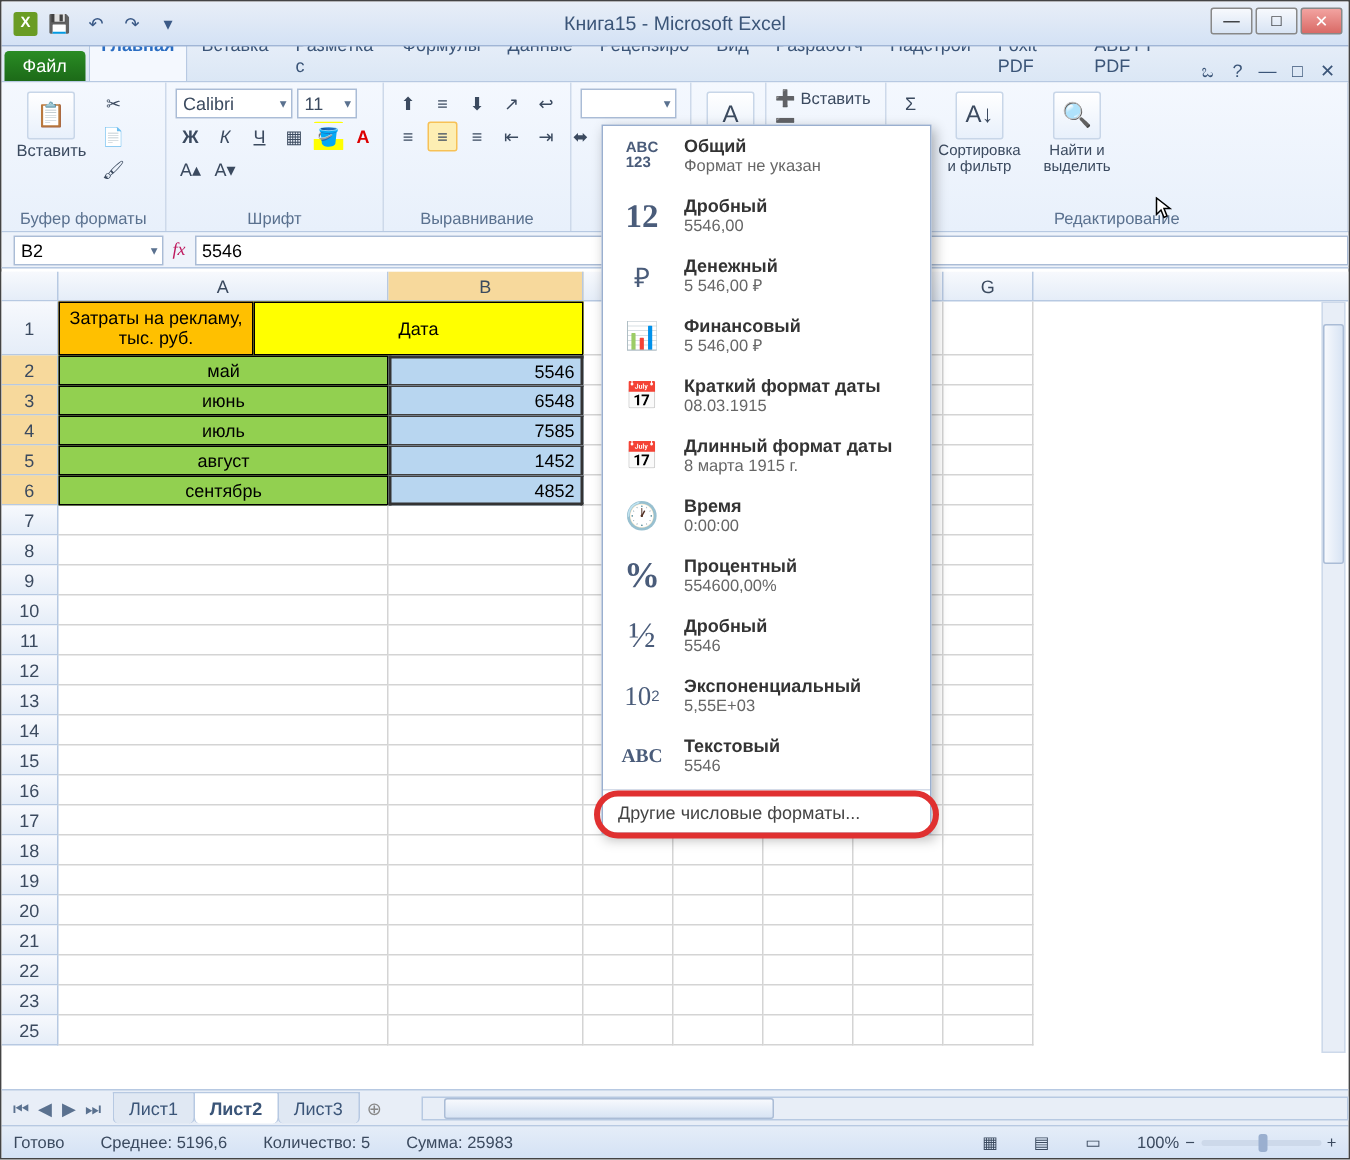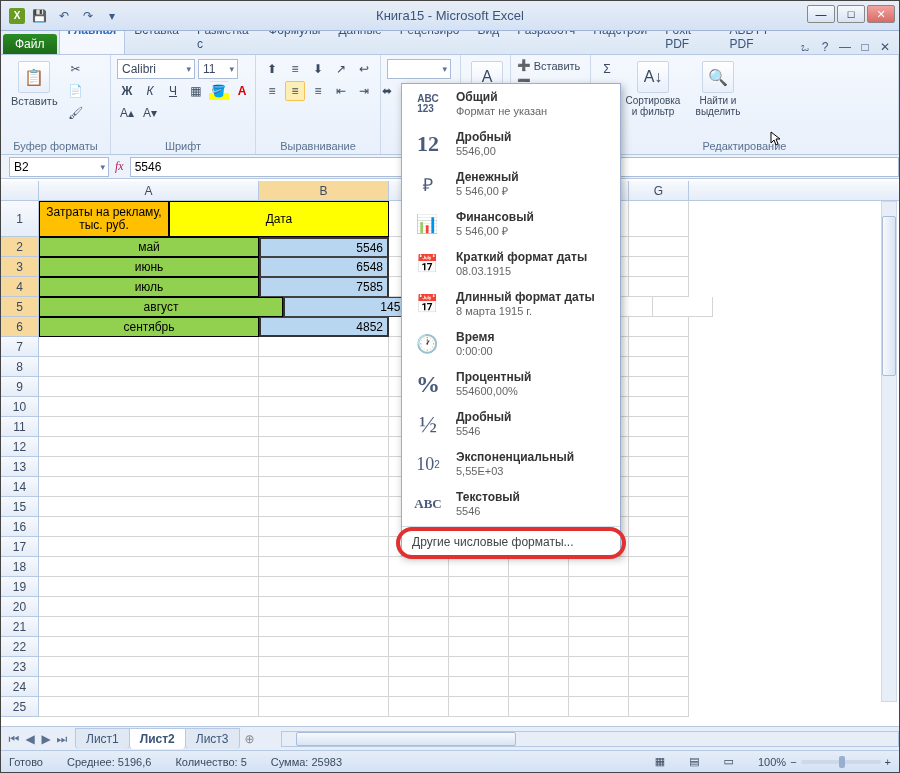--- a/index.html
+++ b/index.html
@@ -303,21 +303,21 @@
           <div class="cell green" style="width: 220px;">июль</div>
           <div class="cell blue" style="width: 130px; border-left: 2px solid rgb(51, 51, 51); border-right: 2px solid rgb(51, 51, 51);">7585</div>
           <div class="cell " style="width: 60px;"></div>
           <div class="cell " style="width: 60px;"></div>
           <div class="cell " style="width: 60px;"></div>
           <div class="cell " style="width: 60px;"></div>
           <div class="cell " style="width: 60px;"></div>
         </div>
         <div class="rw">
           <div class="rh selected">5</div>
-          <div class="cell green" style="width: 244px;">август</div>
+          <div class="cell green" style="width: 220px;">август</div>
           <div class="cell blue" style="width: 130px; border-left: 2px solid rgb(51, 51, 51); border-right: 2px solid rgb(51, 51, 51);">1452</div>
           <div class="cell " style="width: 60px;"></div>
           <div class="cell " style="width: 60px;"></div>
           <div class="cell " style="width: 60px;"></div>
           <div class="cell " style="width: 60px;"></div>
           <div class="cell " style="width: 60px;"></div>
         </div>
         <div class="rw">
           <div class="rh selected">6</div>
           <div class="cell green" style="width: 220px;">сентябрь</div>
@@ -483,30 +483,20 @@
           <div class="cell " style="width: 220px;"></div>
           <div class="cell " style="width: 130px;"></div>
           <div class="cell " style="width: 60px;"></div>
           <div class="cell " style="width: 60px;"></div>
           <div class="cell " style="width: 60px;"></div>
           <div class="cell " style="width: 60px;"></div>
           <div class="cell " style="width: 60px;"></div>
         </div>
         <div class="rw">
           <div class="rh">23</div>
-          <div class="cell " style="width: 220px;"></div>
-          <div class="cell " style="width: 130px;"></div>
-          <div class="cell " style="width: 60px;"></div>
-          <div class="cell " style="width: 60px;"></div>
-          <div class="cell " style="width: 60px;"></div>
-          <div class="cell " style="width: 60px;"></div>
-          <div class="cell " style="width: 60px;"></div>
-        </div>
-        <div class="rw">
-          <div class="rh">24</div>
           <div class="cell " style="width: 220px;"></div>
           <div class="cell " style="width: 130px;"></div>
           <div class="cell " style="width: 60px;"></div>
           <div class="cell " style="width: 60px;"></div>
           <div class="cell " style="width: 60px;"></div>
           <div class="cell " style="width: 60px;"></div>
           <div class="cell " style="width: 60px;"></div>
         </div>
         <div class="rw">
           <div class="rh">25</div>

